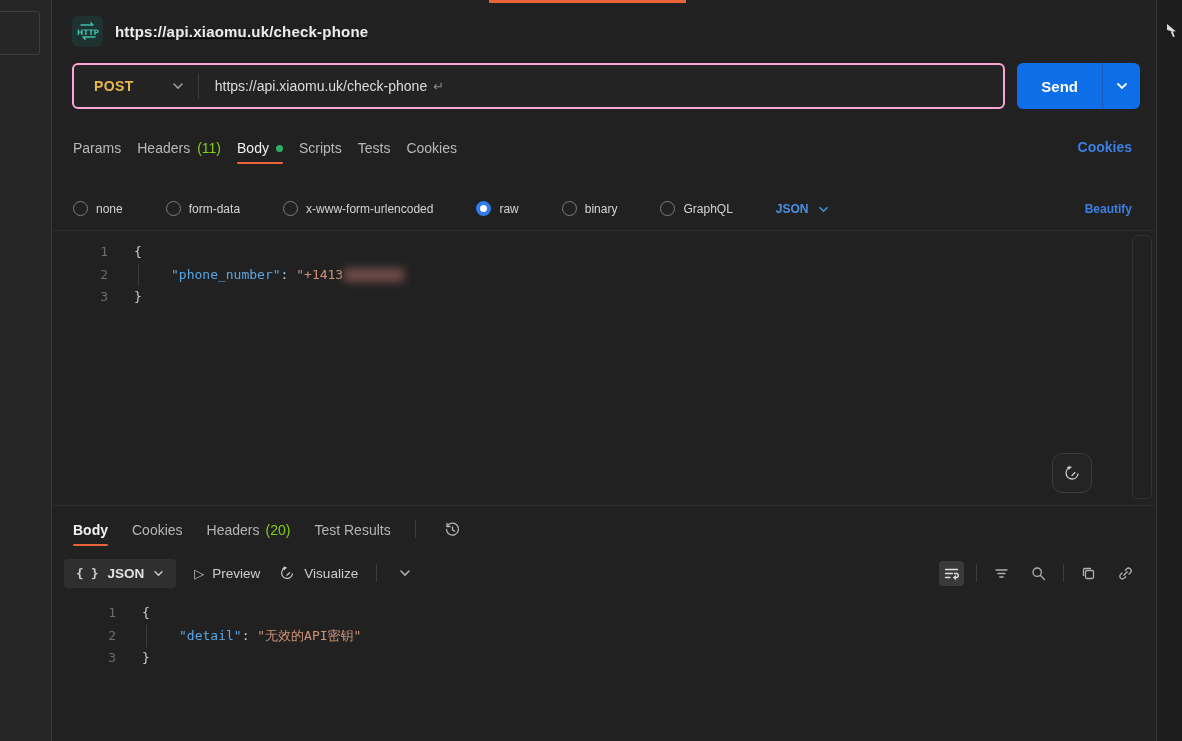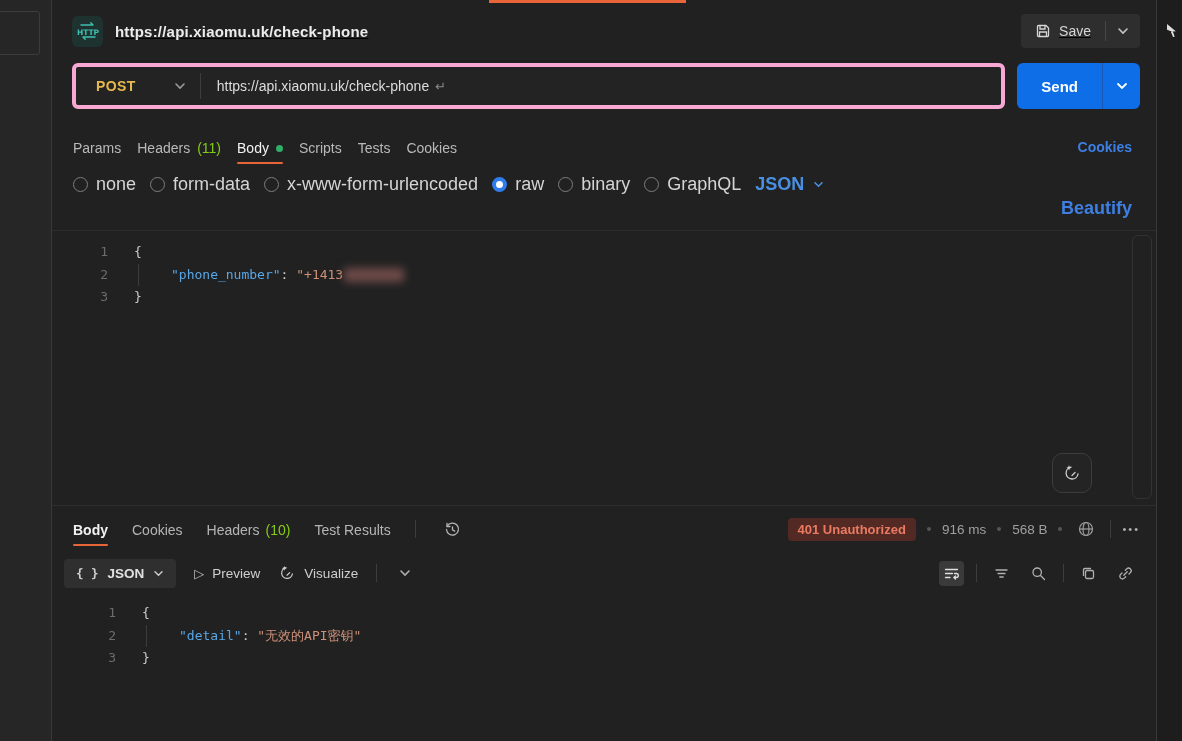--- a/index.html
+++ b/index.html
@@ -25,21 +25,21 @@
   .http-badge { width:31px; height:31px; background:#1e3230; border-radius:6px; display:flex; align-items:center; justify-content:center; flex:none; }
   .req-title { margin-left:12px; color:#ececec; font-size:15px; font-weight:700; letter-spacing:.2px; }
   .header-right { margin-left:auto; display:flex; align-items:center; }
   .save-btn { display:flex; align-items:center; height:34px; background:#2e2e2e; border-radius:4px; color:#d6d6d6; font-size:14px; }
   .save-main { display:flex; align-items:center; gap:8px; padding:0 14px; cursor:pointer; }
   .save-split { width:1px; height:20px; background:#474747; }
   .save-caret { width:34px; display:flex; align-items:center; justify-content:center; cursor:pointer; }
 
   
   .request-row { height:58px; display:flex; align-items:center; gap:12px; padding:0 16px 10px 20px; flex:none; }
-  .url-box { flex:1; height:46px; border:4px solid #f9a8d4; border-radius:6px; display:flex; align-items:center; background:#232323; min-width:0; }
+  .url-box { flex:1; height:46px; border:2px solid #f9a8d4; border-radius:6px; display:flex; align-items:center; background:#232323; min-width:0; }
   .method-label { color:#e7b94c; font-weight:700; font-size:14px; letter-spacing:.4px; padding-left:20px; }
   .method-caret { margin-left:38px; color:#9b9b9b; display:flex; }
   .url-divider { width:1px; height:26px; background:#3d3d3d; margin:0 16px 0 14px; }
   .url-text { color:#dddddd; font-size:14px; white-space:nowrap; overflow:hidden; }
   .return-glyph { color:#8b8b8b; font-size:13px; margin-left:6px; font-family:"DejaVu Sans", sans-serif; }
   .send-btn { height:46px; background:#0d6ee8; border-radius:6px; display:flex; align-items:center; color:#fff; flex:none; }
   .send-main { padding:0 24px; font-size:15px; font-weight:700; cursor:pointer; }
   .send-split { width:1px; height:46px; background:#1b57b4; }
   .send-caret { width:37px; display:flex; align-items:center; justify-content:center; cursor:pointer; }
 
@@ -47,21 +47,21 @@
   .tabs-row { height:54px; display:flex; align-items:center; gap:16px; padding:0 24px 0 21px; flex:none; font-size:14px; color:#b9b9b9; }
   .tab { cursor:pointer; position:relative; padding:17px 0 15px; display:flex; align-items:center; gap:7px; }
   .tab.active { color:#f2f2f2; }
   .tab.active::after { content:""; position:absolute; left:0; right:0; bottom:7px; height:2px; background:#e8653a; border-radius:1px; }
   .count-green { color:#84cc16; }
   .green-dot { width:7px; height:7px; border-radius:50%; background:#2fae67; }
   .link-blue { color:#3d7fe3; font-weight:600; cursor:pointer; }
   .tabs-right { margin-left:auto; }
 
   
-  .radio-row { height:56px; display:flex; align-items:flex-start; gap:14px; padding:0 24px 14px 21px; flex:none; font-size:18px; color:#d4d4d4; }
+  .radio-row { height:56px; display:flex; align-items:flex-end; gap:43px; padding:0 24px 14px 21px; flex:none; font-size:12px; color:#d4d4d4; }
   .radio-opt { display:flex; align-items:center; gap:8px; cursor:pointer; }
   .radio-circle { width:15px; height:15px; border-radius:50%; border:1.5px solid #7d7d7d; flex:none; }
   .radio-circle.selected { border:4.5px solid #2f7ceb; background:#ffffff; }
   .lang-select { display:flex; align-items:center; gap:9px; color:#4a90e2; font-weight:700; cursor:pointer; }
   .radio-right { margin-left:auto;margin-top:24px; }
 
   
   .editor { position:relative; flex:1; border-top:1px solid #2c2c2c; background:#212121; padding-top:10px; overflow:hidden; }
   .code-line { display:flex; font-family:"DejaVu Sans Mono", monospace; font-size:13px; line-height:22.5px; }
   .ln { width:56px; text-align:right; color:#6c6c6c; flex:none; user-select:none; }
@@ -110,37 +110,20 @@
   <div class="main">
 
     <div class="header">
       <div class="http-badge">
         <svg width="24" height="24" viewBox="0 0 24 24" fill="none">
           <path d="M5 6h12l-2.2-2.2M19 18H7l2.2 2.2" stroke="#3fbfae" stroke-width="1.4" stroke-linecap="round" stroke-linejoin="round"></path>
           <text x="12" y="15.5" text-anchor="middle" font-size="7.5" font-family="DejaVu Sans, sans-serif" font-weight="bold" fill="#3fbfae">HTTP</text>
         </svg>
       </div>
       <div class="req-title">https://api.xiaomu.uk/check-phone</div>
-      <div class="header-right">
-        <div class="save-btn">
-          <div class="save-main">
-            <svg width="16" height="16" viewBox="0 0 16 16" fill="none" stroke="#d6d6d6" stroke-width="1.3">
-              <path d="M2.5 3.5a1 1 0 0 1 1-1h7.5l2.5 2.5v7.5a1 1 0 0 1-1 1h-9a1 1 0 0 1-1-1z"></path>
-              <path d="M5 2.8v3.2h5V2.8M4.5 13.2V9h7v4.2"></path>
-            </svg>
-            <span>Save</span>
-          </div>
-          <div class="save-split"></div>
-          <div class="save-caret">
-            <svg width="12" height="8" viewBox="0 0 12 8" fill="none" stroke="#c7c7c7" stroke-width="1.6" stroke-linecap="round">
-                <polyline points="2,2 6,6 10,2"></polyline>
-              </svg>
-          </div>
-        </div>
-      </div>
     </div>
 
     <div class="request-row">
       <div class="url-box">
         <span class="method-label">POST</span>
         <span class="method-caret">
           <svg width="12" height="8" viewBox="0 0 12 8" fill="none" stroke="#9b9b9b" stroke-width="1.6" stroke-linecap="round">
               <polyline points="2,2 6,6 10,2"></polyline>
             </svg>
         </span>
@@ -248,50 +231,33 @@
     <div class="response-panel">
       <div class="resp-header">
         <div class="resp-tab active">
             <span>Body</span>
           </div>
         <div class="resp-tab">
             <span>Cookies</span>
           </div>
         <div class="resp-tab">
           <span>Headers</span>
-          <span class="count-green">(10)</span>
+          <span class="count-green">(20)</span>
         </div>
         <div class="resp-tab">
             <span>Test Results</span>
           </div>
         <span class="v-divider"></span>
         <span class="icon-btn">
           <svg width="17" height="17" viewBox="0 0 17 17" fill="none" stroke="#b5b5b5" stroke-width="1.3" stroke-linecap="round">
             <path d="M3.2 5.2a6 6 0 1 1-.7 3.3"></path>
             <path d="M3 2.5v3h3"></path>
             <path d="M8.5 5.8v3l2.2 1.3"></path>
           </svg>
         </span>
-        <div class="resp-meta">
-          <span class="status-badge">401 Unauthorized</span>
-          <span class="dot-sep"></span>
-          <span>916 ms</span>
-          <span class="dot-sep"></span>
-          <span>568 B</span>
-          <span class="dot-sep"></span>
-          <span class="icon-btn">
-            <svg width="18" height="18" viewBox="0 0 18 18" fill="none" stroke="#9f9f9f" stroke-width="1.2">
-              <circle cx="9" cy="9" r="6.5"></circle>
-                <ellipse cx="9" cy="9" rx="3" ry="6.5"></ellipse>
-                <path d="M2.5 9h13"></path>
-            </svg>
-          </span>
-          <span class="v-divider"></span>
-          <span class="ellipsis-glyph">•••</span>
-        </div>
       </div>
 
       <div class="resp-toolbar">
         <div class="json-pill">
           <span class="braces-glyph">{ }</span>
           <span>JSON</span>
           <svg width="11" height="7" viewBox="0 0 12 8" fill="none" stroke="#cfcfcf" stroke-width="1.6" stroke-linecap="round">
               <polyline points="2,2 6,6 10,2"></polyline>
             </svg>
         </div>

